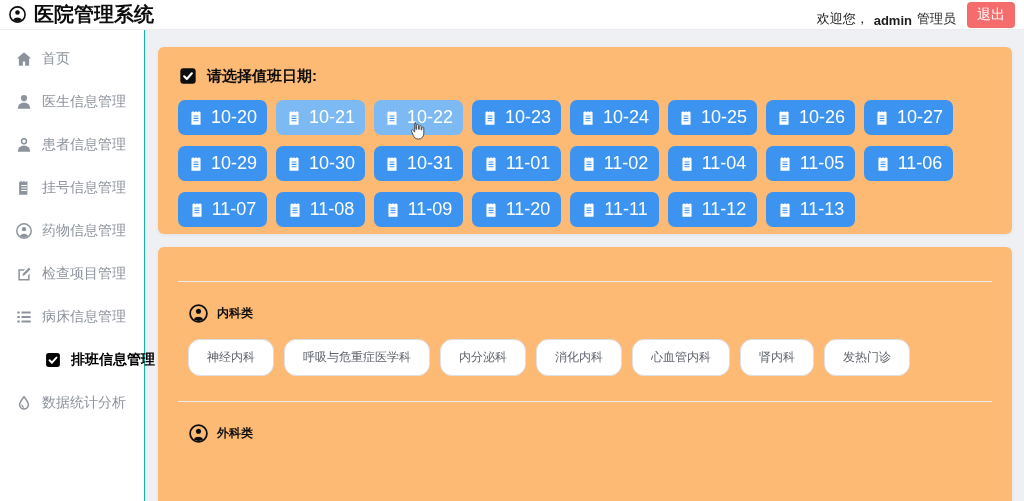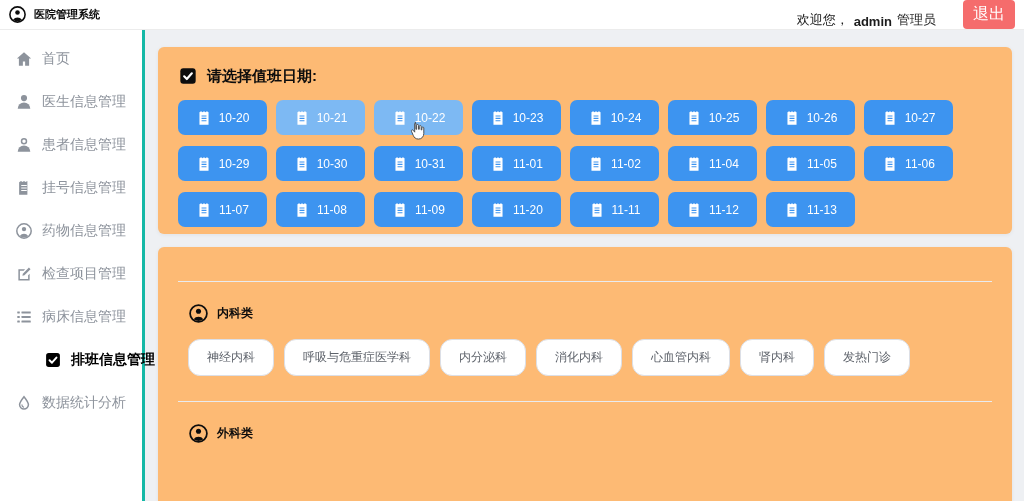--- a/index.html
+++ b/index.html
@@ -6,48 +6,48 @@
     --primary:#3d94f0;
     --highlight:#7db9f3;
     --logout:#f56c6c;
   }
   *{box-sizing:border-box;}
   html,body{width:1024px;height:501px;margin:0;overflow:hidden;
     font-family:"Liberation Sans",sans-serif;background:#eef0f3;}
   
   .header{height:30px;background:#fff;display:flex;align-items:center;
     justify-content:space-between;padding:0 9px 0 8px;border-bottom:1px solid #ececec;}
-  .brand{display:flex;align-items:center;gap:7px;font-size:11px;font-weight:bold;color:#0d0d0d;}
+  .brand{display:flex;align-items:center;gap:7px;font-size:20px;font-weight:bold;color:#0d0d0d;}
   .brand .icon{display:flex;}
   .brand .icon svg{width:19px;height:19px;}
   .user-area{display:flex;align-items:flex-end;gap:5px;font-size:13px;color:#1c1c1c;}
   .username{font-weight:bold;}
   .logout-btn{background:var(--logout);color:#fff;border:none;border-radius:4px;
-    font-size:16px;padding:4px 10px;margin-left:22px;cursor:pointer;font-family:Liberation Sans, sans-serif;}
+    font-size:14px;padding:4px 10px;margin-left:6px;cursor:pointer;font-family:Liberation Sans, sans-serif;}
   
   .app{display:flex;height:471px;}
-  .sidebar{width:145px;background:#fff;border-right:3px solid #14b8a6;
+  .sidebar{width:145px;background:#fff;border-right:1px solid #14b8a6;
     padding-top:7px;flex-shrink:0;}
   .side-item{height:43px;display:flex;align-items:center;gap:9px;padding-left:15px;
     font-size:14px;color:#8d939c;cursor:pointer;white-space:nowrap;}
   .side-item .icon{width:18px;height:18px;display:flex;flex-shrink:0;}
   .side-item .icon svg{width:18px;height:18px;}
   .side-item.active{color:#000;font-weight:bold;padding-left:44px;}
   .main{flex:1;padding:17px 12px 0 13px;overflow:hidden;}
   .card{background:#fdba74;border-radius:6px;box-shadow:0 1px 4px rgba(0,0,0,.06);}
   
   .card-dates{padding:17px 18px 7px;margin-bottom:13px;}
   .prompt-row{display:flex;align-items:center;gap:9px;font-size:15px;font-weight:bold;
     color:#0d0d0d;margin:2px 0 14px 2px;}
   .prompt-row .icon{display:flex;}
   .prompt-row .icon svg{width:20px;height:20px;}
   .dates{display:flex;flex-wrap:wrap;gap:11px 9px;padding:0 2px;}
   .date-btn{width:89px;height:35px;display:flex;align-items:center;justify-content:center;
     gap:7px;background:var(--primary);border:none;border-radius:7px;color:#fff;
-    font-size:12px;font-family:inherit;cursor:pointer;}
+    font-size:18px;font-family:inherit;cursor:pointer;}
   .date-btn .icon{display:flex;}
   .date-btn svg{width:16px;height:16px;}
   .date-btn.light{background:var(--highlight);}
   
   .card-depts{padding-bottom:30px;}
   .card2-top{height:34px;}
   .divider{border:none;border-top:1px solid #e9ebee;margin:0 20px;}
   .dept-section{padding:21px 30px 25px;}
   .sect-header{display:flex;align-items:center;gap:8px;font-size:12px;font-weight:bold;
     color:#0d0d0d;margin-bottom:15px;}

